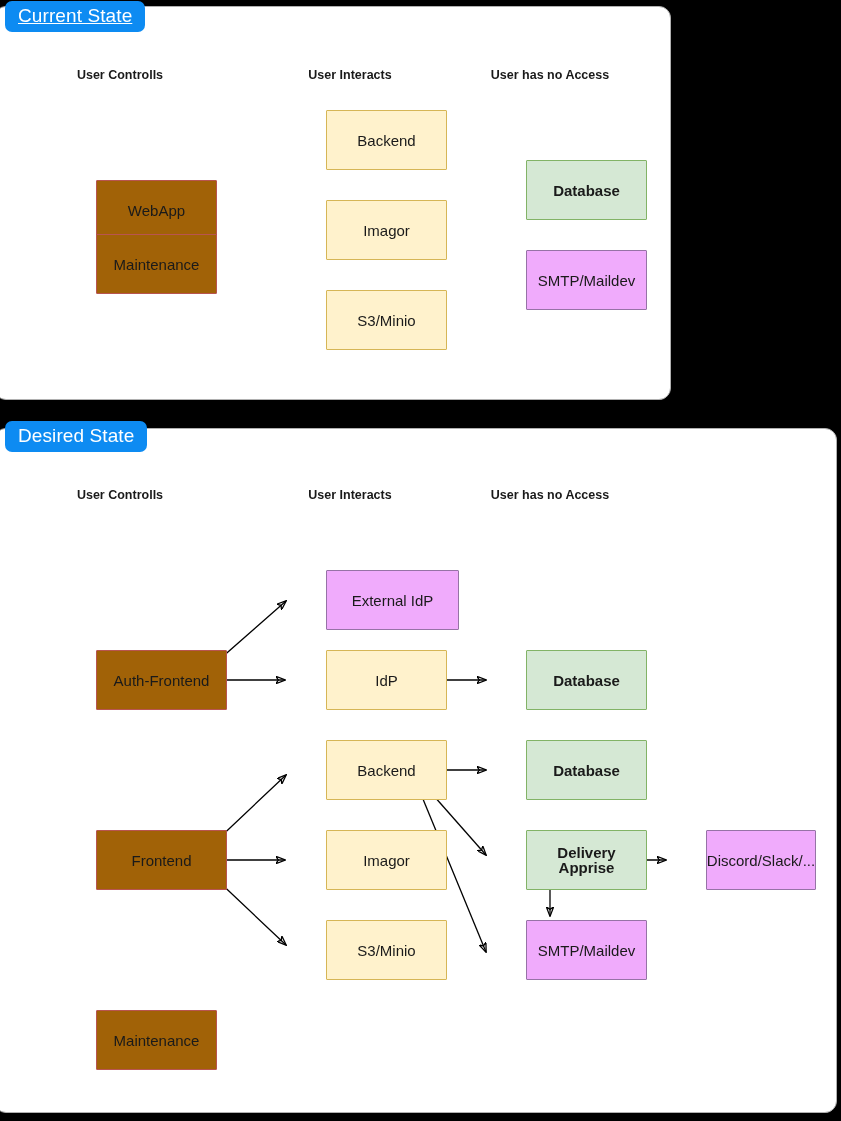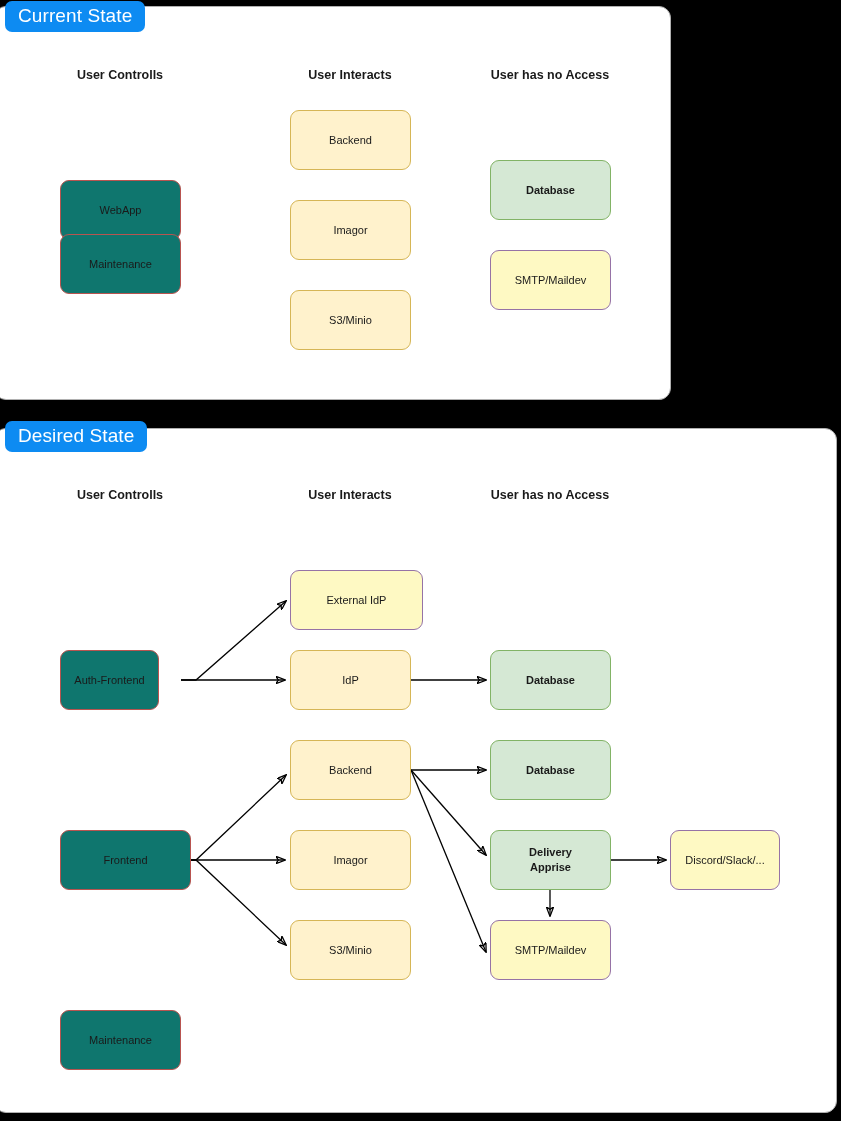--- a/index.html
+++ b/index.html
@@ -31,52 +31,53 @@
     background: #0d8bf2;
     color: #ffffff;
     border-radius: 7px;
     font-size: 19px;
     line-height: 19px;
     padding: 5px 13px 7px 13px;
     letter-spacing: 0.1px;
     white-space: nowrap;
     z-index: 30;
   }
-  #badge-current { left: 5px; top: 1px; }
+  #badge-current { left: 5px; top: 1px; text-decoration: underline; }
   #badge-desired { left: 5px; top: 421px; }
 
   .col-header {
     position: absolute;
     font-size: 12.5px;
     font-weight: bold;
     color: #1a1a1a;
     text-align: right;
     white-space: nowrap;
     transform: translateX(-50%);
   }
 
   .node {
     position: absolute;
     box-sizing: border-box;
-    border-radius: 9px;
+    border-radius: 1px;
     border-width: 1px;
     border-style: solid;
     display: flex;
     align-items: center;
     justify-content: center;
     text-align: center;
-    font-size: 11px;
+    font-size: 15px;
     line-height: 15px;
     color: #1a1a1a;
     z-index: 10;
-  }
-  .node.pink   { background: #0f766e; border-color: #b85450; }
+    margin-left: 36px;
+  }
+  .node.pink   { background: #a16207; border-color: #b85450; }
   .node.yellow { background: #fff2cc; border-color: #d6b656; }
   .node.green  { background: #d5e8d4; border-color: #82b366; font-weight: bold; }
-  .node.purple { background: #fef9c3; border-color: #9673a6; }
+  .node.purple { background: #f0abfc; border-color: #9673a6; }
 
   .node .label { pointer-events: none; white-space: pre-line; }
 
   svg.edges {
     position: absolute;
     left: 0;
     top: 0;
     width: 841px;
     height: 1121px;
     overflow: visible;
@@ -151,21 +152,21 @@
 
   <path d="M411,770 L486,855" marker-end="url(#arrow)"></path>
 
   <path d="M411,770 L486,952" marker-end="url(#arrow)"></path>
 
   <path d="M611,860 L666,860" marker-end="url(#arrow)"></path>
 
   <path d="M550,890 L550,916" marker-end="url(#arrow)"></path>
 </svg>
 
-<div class="node pink" style="left:60px; top:650px; width:99px; height:60px;">
+<div class="node pink" style="left:60px; top:650px; width:131px; height:60px;">
   <span class="label">Auth-Frontend</span>
 </div>
 <div class="node pink" style="left:60px; top:830px; width:131px; height:60px;">
   <span class="label">Frontend</span>
 </div>
 <div class="node pink" style="left:60px; top:1010px; width:121px; height:60px;">
   <span class="label">Maintenance</span>
 </div>
 
 <div class="node purple" style="left:290px; top:570px; width:133px; height:60px;">

